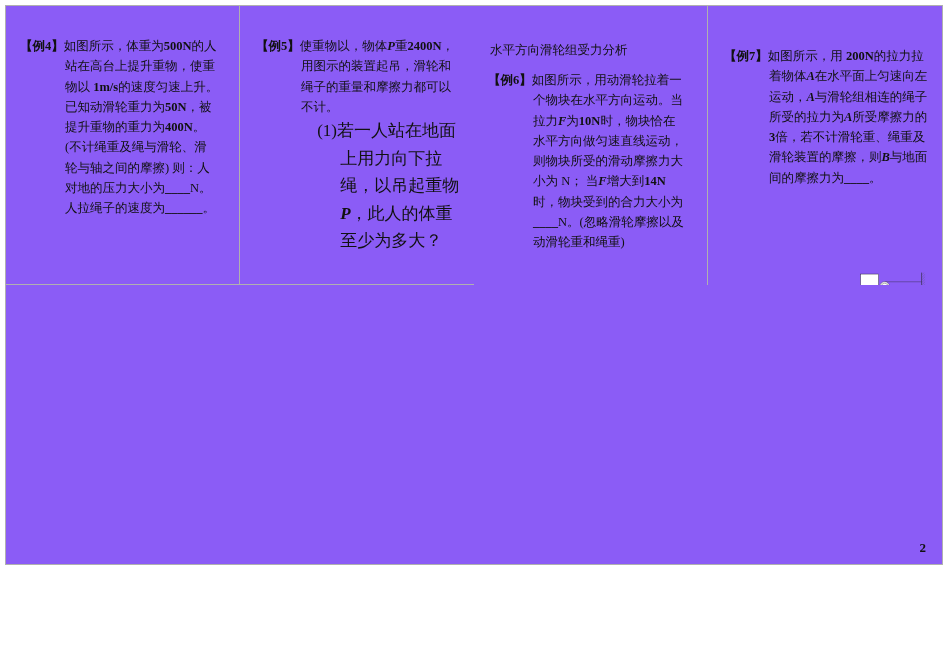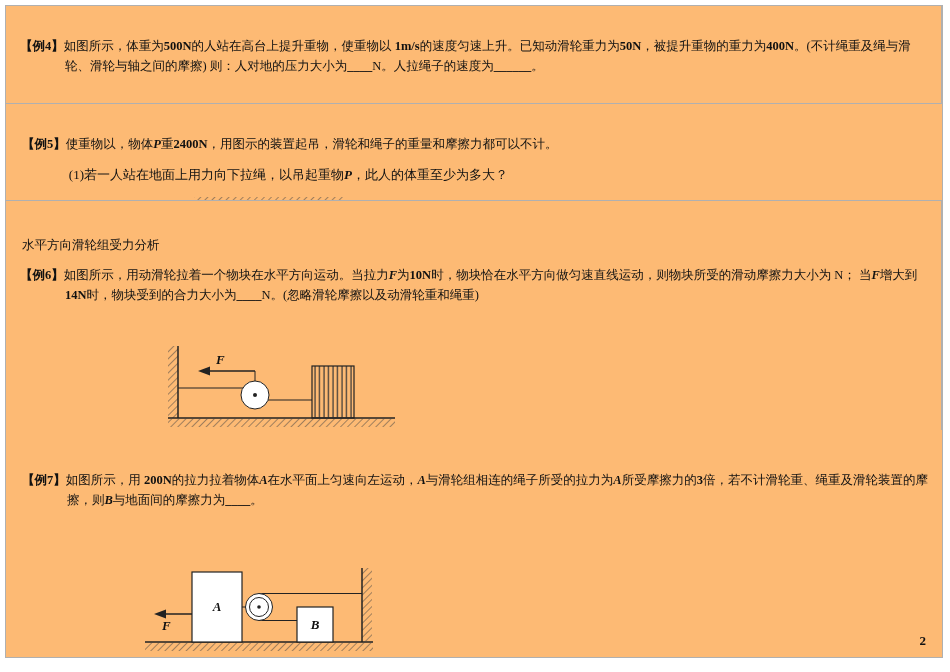--- a/index.html
+++ b/index.html
@@ -4,34 +4,34 @@
 <style>
   * { box-sizing: border-box; }
   html, body { margin: 0; padding: 0; }
   body {
     width: 950px; height: 672px; position: relative;
     background: #ffffff; color: #111;
     font-family: "Liberation Serif", "DejaVu Serif", serif;
     overflow: hidden;
   }
   .page {
-    position: absolute; left: 5px; top: 5px; width: 938px; height: 653px;
+    position: absolute; left: 5px; top: 5px; width: 938px; height: 560px;
     border: 1px solid #b0b0b0;
-    display: grid; grid-template-columns: 1fr; grid-template-rows: 1fr 1fr;
-    background: #fdba74;
+    display: grid; grid-template-columns: 1fr 1fr 1fr 1fr; grid-template-rows: 1fr 1fr;
+    background: #8b5cf6;
   }
   .q { position: relative; overflow: hidden; }
   .q-tl { border-right: 1px solid #b0b0b0; border-bottom: 1px solid #b0b0b0; padding: 30px 20px 0 14px; }
   .q-tr { border-bottom: 1px solid #b0b0b0; padding: 30px 14px 0 16px; }
   .q-bl { border-right: 1px solid #b0b0b0; padding: 34px 20px 0 14px; }
   .q-br { padding: 40px 14px 0 16px; }
 
   .prob { margin: 0; font-size: 12.5px; line-height: 1.62; padding-left: 3.6em; text-indent: -3.6em; }
   .plabel { font-weight: bold; }
-  .sub { font-size: 13px; line-height: 1.62; margin: 10px 0 0 3.6em; padding-left: 1.35em; text-indent: -1.35em; }
+  .sub { font-size: 17px; line-height: 1.62; margin: 0 0 0 3.6em; padding-left: 1.35em; text-indent: -1.35em; }
   .sec-head { font-size: 12.5px; line-height: 1.6; margin: 0 0 10px 2px; }
 
   .fig { display: flex; justify-content: flex-start; }
   .fig4 { margin-top: 30px; padding-left: 204px; }
   .fig5 { margin-top: 10px; padding-left: 166px; }
   .fig6 { margin-top: 32px; padding-left: 140px; }
   .fig7 { margin-top: 52px; padding-left: 118px; }
 
   .pagenum { position: absolute; right: 16px; bottom: 8px; font-weight: bold; font-size: 13px; }
 

